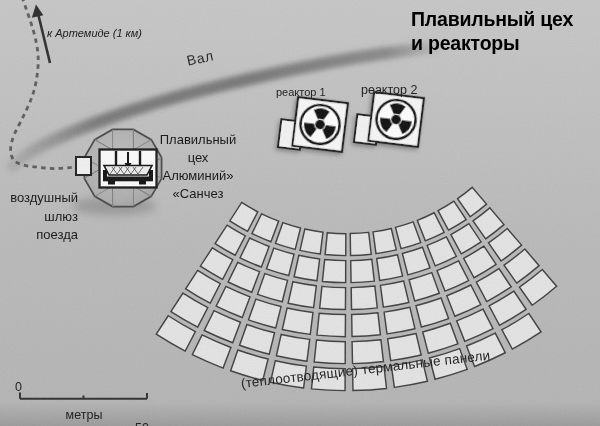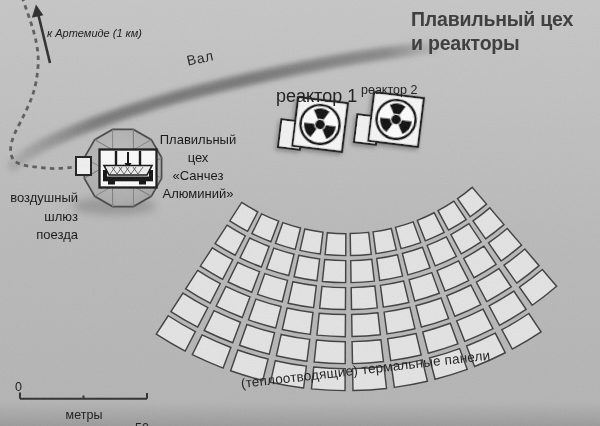--- a/index.html
+++ b/index.html
@@ -5,26 +5,26 @@
   html,body{margin:0;padding:0;background:#888;}
   .stage{
     position:relative;width:600px;height:426px;overflow:hidden;
     font-family:"Liberation Sans","DejaVu Sans",sans-serif;
     background:#bcbcbc;
   }
   .stage svg{position:absolute;left:0;top:0;}
   .t{position:absolute;color:#242424;}
   .title{
     left:411px;top:7px;font-size:19.5px;font-weight:bold;line-height:24px;
-    color:#404040;letter-spacing:-0.2px;
+    color:#000000;letter-spacing:-0.2px;
   }
   .artemis{left:47px;top:27px;font-size:11px;font-style:italic;color:#1e1e1e;}
   .rampart{left:187px;top:53px;font-size:14px;letter-spacing:0.6px;
     transform:rotate(-13deg);transform-origin:left center;color:#2a2a2a;}
-  .r1{left:276px;top:86px;font-size:18px;}
+  .r1{left:276px;top:86px;font-size:11px;}
   .r2{left:361px;top:83px;font-size:12.5px;}
   .smelter{left:150px;top:131px;width:96px;text-align:center;font-size:13px;
     line-height:18px;color:#1b1b1b;}
   .airlock-label{left:2px;top:189px;width:76px;text-align:right;font-size:13px;
     line-height:18.5px;color:#1d1d1d;}
   .caption{left:241px;top:376px;font-size:13.5px;letter-spacing:0.2px;white-space:nowrap;
     transform:rotate(-6.5deg);transform-origin:left center;color:#262626;}
   .s0{left:15px;top:380px;font-size:12.5px;}
   .sunit{left:58px;top:380px;width:52px;text-align:center;font-size:12.5px;margin-top:28px;}
   .s50{left:135px;top:381px;font-size:12.5px;margin-top:40px;}
@@ -245,22 +245,22 @@
     <div>Плавильный цех</div>
     <div>и реакторы</div>
   </div>
   <div class="t artemis">к Артемиде (1 км)</div>
   <div class="t rampart">Вал</div>
   <div class="t r1">реактор 1</div>
   <div class="t r2">реактор 2</div>
   <div class="t smelter">
     <div>Плавильный</div>
     <div>цех</div>
+    <div>Алюминий»</div>
     <div>«Санчез</div>
-    <div>Алюминий»</div>
   </div>
   <div class="t airlock-label">
     <div>воздушный</div>
     <div>шлюз</div>
     <div>поезда</div>
   </div>
   <div class="t caption">(теплоотводящие) термальные панели</div>
   <div class="t s0">0</div>
   <div class="t sunit">метры</div>
   <div class="t s50">50</div>

